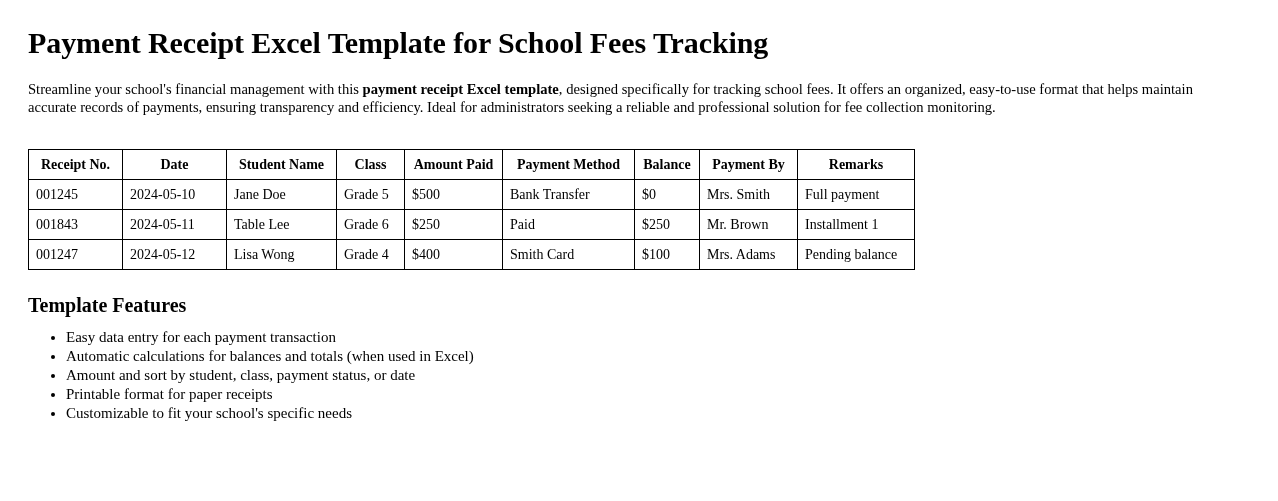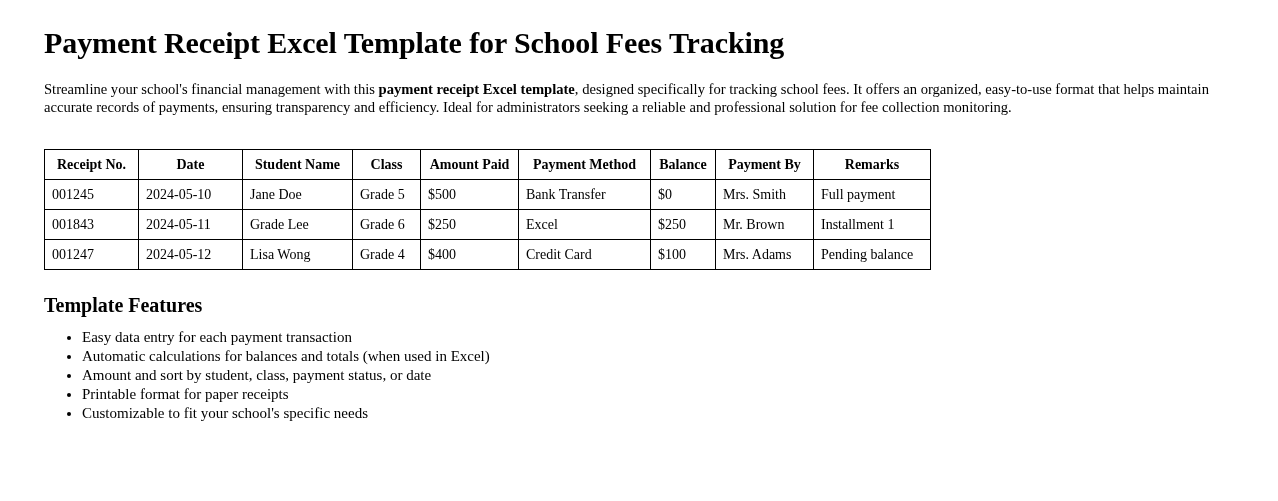--- a/index.html
+++ b/index.html
@@ -10,21 +10,21 @@
   }
   body {
     width: 1278px;
     height: 501px;
     overflow: hidden;
     font-family: "Liberation Serif", "DejaVu Serif", serif;
     color: #000000;
     -webkit-font-smoothing: antialiased;
   }
   .page {
-    padding: 0 44px;
+    padding: 0 28px;
     box-sizing: border-box;
     width: 1278px;
   }
   h1.doc-title {
     font-size: 30px;
     line-height: 1.12;
     font-weight: bold;
     margin: 26px 0 0 0;
     letter-spacing: -0.1px;
   }
@@ -143,35 +143,35 @@
         <td>Grade 5</td>
         <td>$500</td>
         <td>Bank Transfer</td>
         <td>$0</td>
         <td>Mrs. Smith</td>
         <td>Full payment</td>
       </tr>
       <tr>
         <td>001843</td>
         <td>2024-05-11</td>
-        <td>Grade Lee</td>
+        <td>Table Lee</td>
         <td>Grade 6</td>
         <td>$250</td>
-        <td>Excel</td>
+        <td>Paid</td>
         <td>$250</td>
         <td>Mr. Brown</td>
         <td>Installment 1</td>
       </tr>
       <tr>
         <td>001247</td>
         <td>2024-05-12</td>
         <td>Lisa Wong</td>
         <td>Grade 4</td>
         <td>$400</td>
-        <td>Credit Card</td>
+        <td>Smith Card</td>
         <td>$100</td>
         <td>Mrs. Adams</td>
         <td>Pending balance</td>
       </tr>
     </tbody>
   </table>
 
   <h2 class="features-heading">Template Features</h2>
 
   <ul class="features-list">

